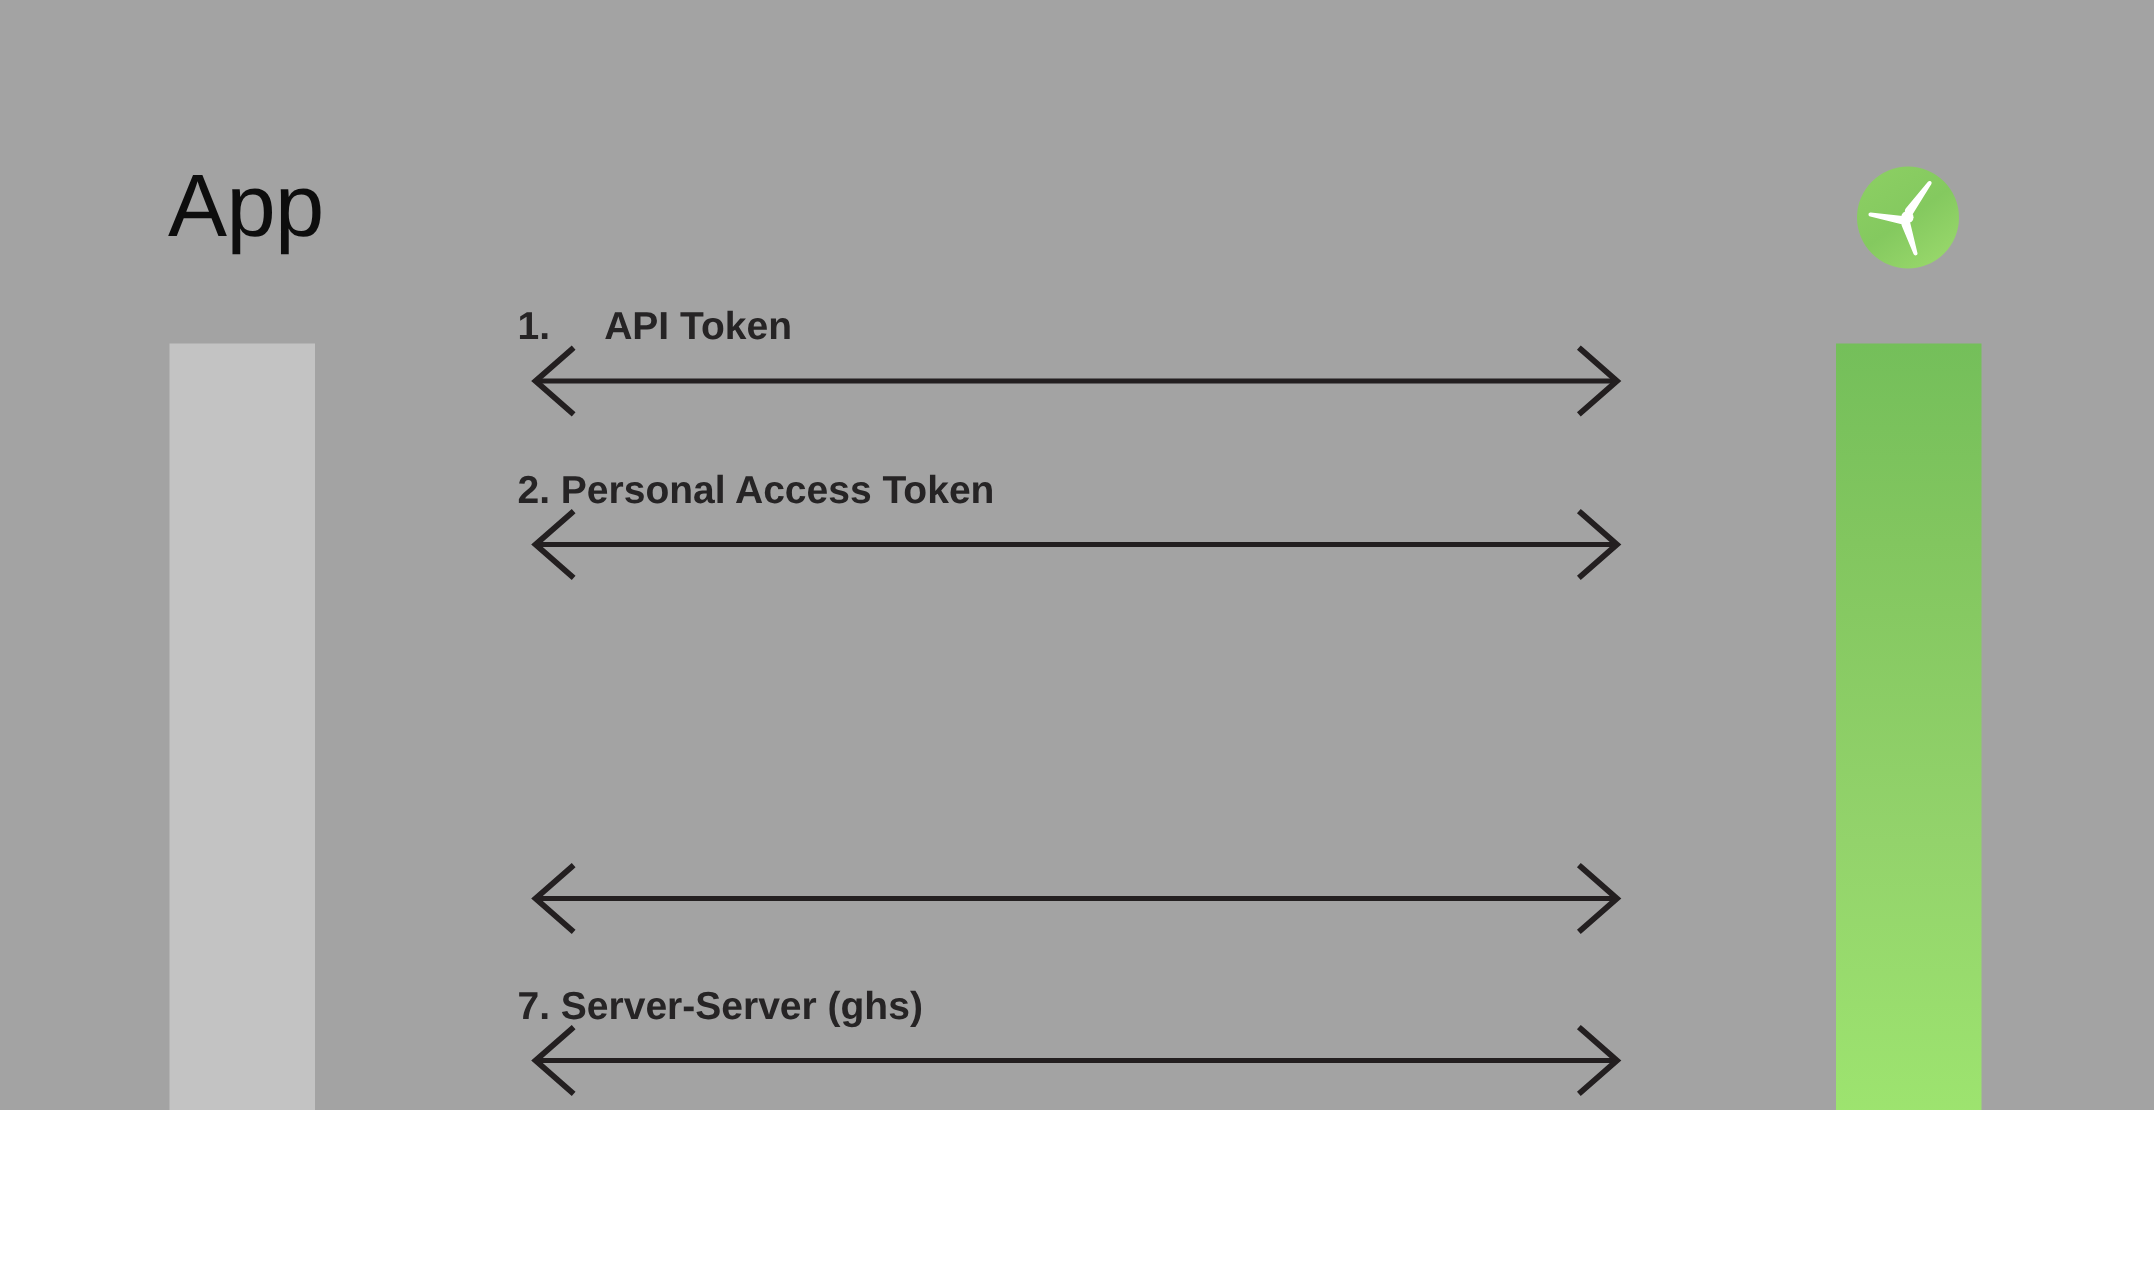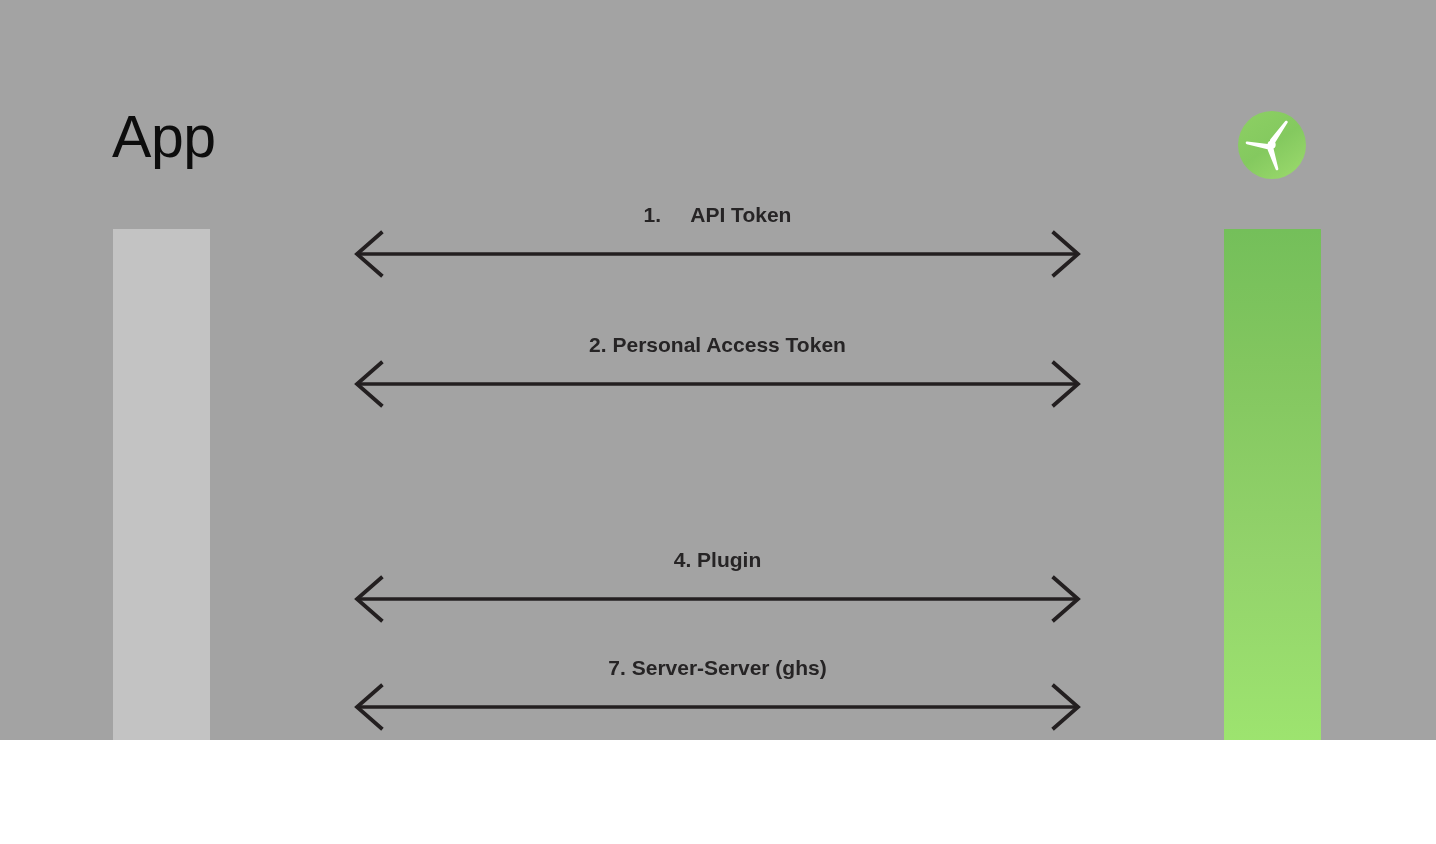--- a/index.html
+++ b/index.html
@@ -61,22 +61,22 @@
     position: absolute;
     left: 345px;
     width: 745px;
     height: 76px;
   }
   .message-label {
     position: absolute;
     left: 0;
     top: 0;
     width: 100%;
-    text-align: center;
-    font-size: 21px;
+    text-align: left;
+    font-size: 26px;
     font-weight: bold;
     color: #262425;
     line-height: 1;
     white-space: pre;
   }
   .message-arrow {
     position: absolute;
     left: 0;
     top: 24px;
     width: 745px;
@@ -120,32 +120,31 @@
 
   <div class="message-row" style="top:204px;">
     <div class="message-label">1.	API Token</div>
     <svg class="message-arrow" viewBox="0 0 745 52">
       <line x1="14" y1="26" x2="731" y2="26" stroke="#231f20" stroke-width="3.4"></line>
       <polyline points="36,5 12,26 36,47" fill="none" stroke="#231f20" stroke-width="3.8" stroke-linecap="square" stroke-linejoin="miter"></polyline>
       <polyline points="709,5 733,26 709,47" fill="none" stroke="#231f20" stroke-width="3.8" stroke-linecap="square" stroke-linejoin="miter"></polyline>
     </svg>
   </div>
 
-  <div class="message-row" style="top:313px;margin-top:21px;">
+  <div class="message-row" style="top:313px;">
     <div class="message-label">2. Personal Access Token</div>
     <svg class="message-arrow" viewBox="0 0 745 52">
       <line x1="14" y1="26" x2="731" y2="26" stroke="#231f20" stroke-width="3.4"></line>
       <polyline points="36,5 12,26 36,47" fill="none" stroke="#231f20" stroke-width="3.8" stroke-linecap="square" stroke-linejoin="miter"></polyline>
       <polyline points="709,5 733,26 709,47" fill="none" stroke="#231f20" stroke-width="3.8" stroke-linecap="square" stroke-linejoin="miter"></polyline>
     </svg>
   </div>
 
 
   <div class="message-row" style="top:549px;">
-    <div class="message-label">4. Plugin</div>
     <svg class="message-arrow" viewBox="0 0 745 52">
       <line x1="14" y1="26" x2="731" y2="26" stroke="#231f20" stroke-width="3.4"></line>
       <polyline points="36,5 12,26 36,47" fill="none" stroke="#231f20" stroke-width="3.8" stroke-linecap="square" stroke-linejoin="miter"></polyline>
       <polyline points="709,5 733,26 709,47" fill="none" stroke="#231f20" stroke-width="3.8" stroke-linecap="square" stroke-linejoin="miter"></polyline>
     </svg>
   </div>
 
   <div class="message-row" style="top:657px;">
     <div class="message-label">7. Server-Server (ghs)</div>
     <svg class="message-arrow" viewBox="0 0 745 52">

